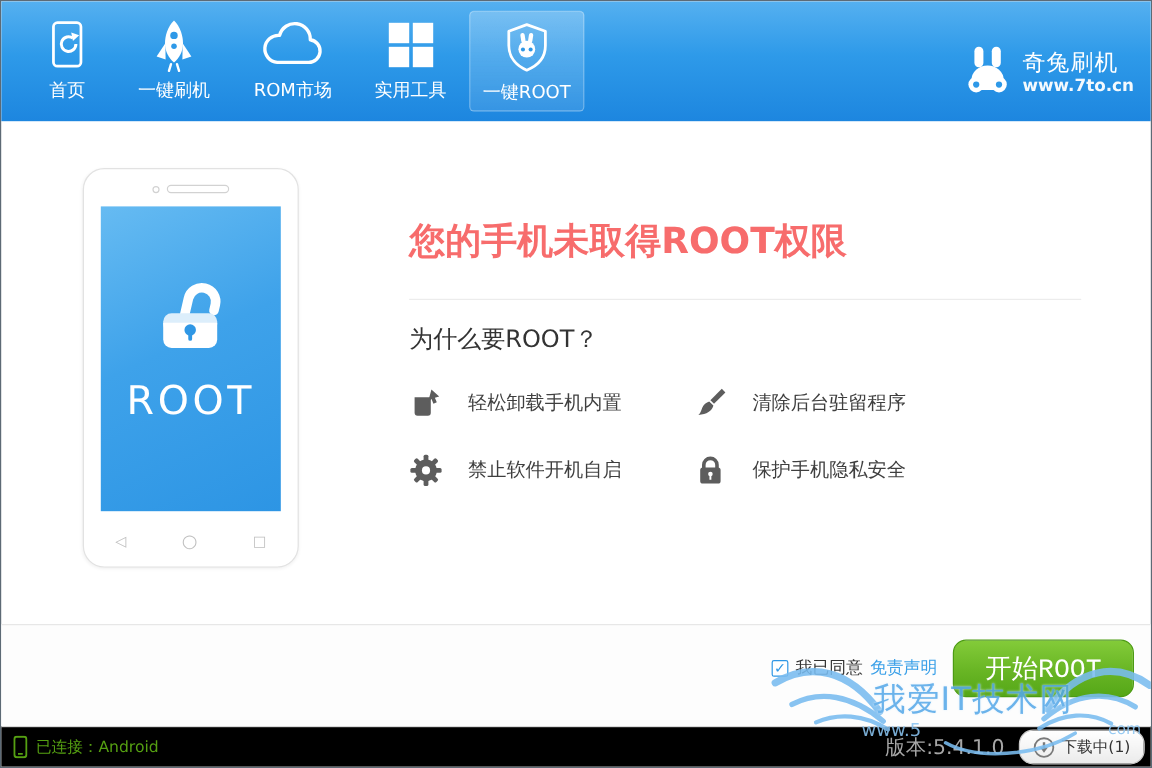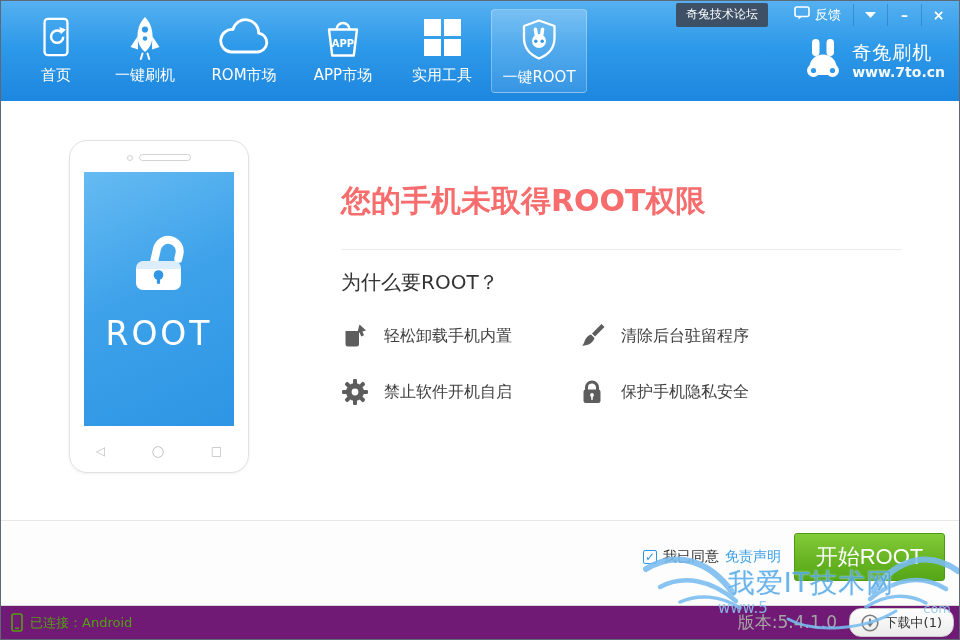--- a/index.html
+++ b/index.html
@@ -49,41 +49,41 @@
   .phone-nav { position:absolute; bottom:12px; left:26px; right:26px; display:flex;
                justify-content:space-between; align-items:center; color:#bfbfbf; }
   .pn-back{font-size:12px}.pn-home{font-size:15px}.pn-recent{font-size:12px}
 
   
   .page-title { position:absolute; left:340px; top:180px; font-size:30px; font-weight:bold; color:#f76c6c; }
   .divider { position:absolute; left:340px; top:248px; width:560px; height:1px; background:#ececec; }
   .why-title { position:absolute; left:340px; top:268px; font-size:20px; color:#333; }
   .features { position:absolute; left:340px; top:319px; display:grid;
               grid-template-columns:237px auto; row-gap:24px; }
-  .feature { display:flex; align-items:center; gap:15px; height:32px; }
+  .feature { display:flex; align-items:center; gap:21px; height:32px; }
   .feature-label { font-size:16px; color:#3f3f3f; white-space:nowrap; }
 
   
   .footer { position:absolute; left:0; right:0; top:519px; height:87px;
             background:#fdfdfd; border-top:1px solid #e7e7e7; }
   .agree-row { position:absolute; top:27px; right:178px; display:flex; align-items:center; gap:6px; }
   .checkbox { width:14px; height:14px; background:#fff; border:1px solid #2e97e5; border-radius:2px;
               display:flex; align-items:center; justify-content:center;
               color:#2e97e5; font-size:12px; font-weight:bold; cursor:pointer; }
   .agree-text { font-size:14px; color:#333; }
   .disclaimer { font-size:14px; color:#3aa0e8; cursor:pointer; }
   .start-btn { position:absolute; top:12px; right:14px; width:151px; height:48px;
                background:linear-gradient(180deg,#83cb39 0%,#68b524 55%,#55a718 100%);
-               border:1px solid #4c9b13; border-radius:3px; color:#fff; font-size:22px;
+               border:1px solid #4c9b13; border-radius:11px; color:#fff; font-size:22px;
                display:flex; align-items:center; justify-content:center; cursor:pointer;
-               font-family:Liberation Sans, sans-serif; }
+               font-family:Liberation Mono, monospace; }
 
   
   .statusbar { position:absolute; left:0; right:0; bottom:0; height:34px;
-               background:#701a75; border-top:1px solid #d8d8d8;
+               background:#000000; border-top:1px solid #d8d8d8;
                display:flex; align-items:center; padding:0 10px; }
   .conn { display:flex; align-items:center; gap:7px; color:#55a012; font-size:13px; }
   .version { position:absolute; right:122px; color:#a6a6a6; font-size:17px; }
   .dl-btn { position:absolute; right:5px; top:2px; height:29px; padding:0 11px;
             display:flex; align-items:center; gap:6px; font-size:13px; color:#333;
             background:linear-gradient(180deg,#ffffff,#ebebeb);
             border:1px solid #c9c9c9; border-radius:12px; cursor:pointer; }
 
   
   .watermark { position:absolute; right:-4px; bottom:0; width:325px; height:98px;
@@ -131,30 +131,20 @@
 
       <div class="nav-item w3">
         <span class="nav-icon">
           <svg width="58" height="44" viewBox="0 0 58 44">
             <path d="M16 36 h26 a9.5 9.5 0 0 0 1.6-18.9 A13 13 0 0 0 18 13.5 A10.5 10.5 0 0 0 16 36 Z" fill="none" stroke="#fff" stroke-width="2.8" stroke-linejoin="round"></path>
           </svg>
         </span>
         <span class="nav-label">ROM市场</span>
       </div>
 
-      <div class="nav-item w4">
-        <span class="nav-icon">
-          <svg width="48" height="46" viewBox="0 0 48 46">
-            <path d="M10 14.5 h28 l-3.2 26 h-21.6 Z" fill="none" stroke="#fff" stroke-width="2.4" stroke-linejoin="round"></path>
-            <path d="M17.5 14.5 a6.5 6.5 0 0 1 13 0" fill="none" stroke="#fff" stroke-width="2.4"></path>
-            <text x="24" y="31.5" text-anchor="middle" font-size="10" font-weight="bold" fill="#fff">APP</text>
-          </svg>
-        </span>
-        <span class="nav-label">APP市场</span>
-      </div>
 
       <div class="nav-item w5">
         <span class="nav-icon">
           <svg width="42" height="42" viewBox="0 0 42 42">
             <rect x="3" y="2" width="17" height="17" fill="#fff"></rect>
             <rect x="23" y="2" width="17" height="17" fill="#fff"></rect>
             <rect x="3" y="22" width="17" height="17" fill="#fff"></rect>
             <rect x="23" y="22" width="17" height="17" fill="#fff"></rect>
           </svg>
         </span>
@@ -169,39 +159,20 @@
             <rect x="24.4" y="10.5" width="3.6" height="8.5" rx="1.8" fill="#fff" transform="rotate(9 26.2 14.7)"></rect>
             <circle cx="23" cy="24" r="7" fill="#fff"></circle>
             <circle cx="19.8" cy="24.2" r="1.7" fill="#2e97e5"></circle>
             <circle cx="26.2" cy="24.2" r="1.7" fill="#2e97e5"></circle>
           </svg>
         </span>
         <span class="nav-label">一键ROOT</span>
       </div>
     </div>
 
-    <div class="titlebar">
-      <div class="forum-btn">奇兔技术论坛</div>
-      <div class="feedback">
-        <span>
-          <svg width="16" height="14" viewBox="0 0 16 14">
-            <rect x="1" y="1" width="14" height="9.5" rx="2" fill="none" stroke="#fff" stroke-width="1.6"></rect>
-            <path d="M4.5 10.5 v3 l3.5 -3 Z" fill="#fff"></path>
-          </svg>
-        </span>
-        <span>反馈</span>
-      </div>
-      <div class="winctl first">
-        <svg width="11" height="6" viewBox="0 0 11 6">
-          <polygon points="0,0 11,0 5.5,6" fill="#fff"></polygon>
-        </svg>
-      </div>
-      <div class="winctl">–</div>
-      <div class="winctl">×</div>
-    </div>
 
     <div class="logo">
       <span>
         <svg width="40" height="44" viewBox="0 0 40 44">
           <rect x="9" y="2" width="7.5" height="17" rx="3.7" fill="#fff"></rect>
           <rect x="23.5" y="2" width="7.5" height="17" rx="3.7" fill="#fff"></rect>
           <path d="M6.5 30 a13.5 12.5 0 0 1 27 0 v8 h-27 Z" fill="#fff"></path>
           <circle cx="10.5" cy="33.5" r="6.5" fill="#fff"></circle>
           <circle cx="29.5" cy="33.5" r="6.5" fill="#fff"></circle>
           <circle cx="10.5" cy="33.5" r="2.6" fill="#2e99e8"></circle>

